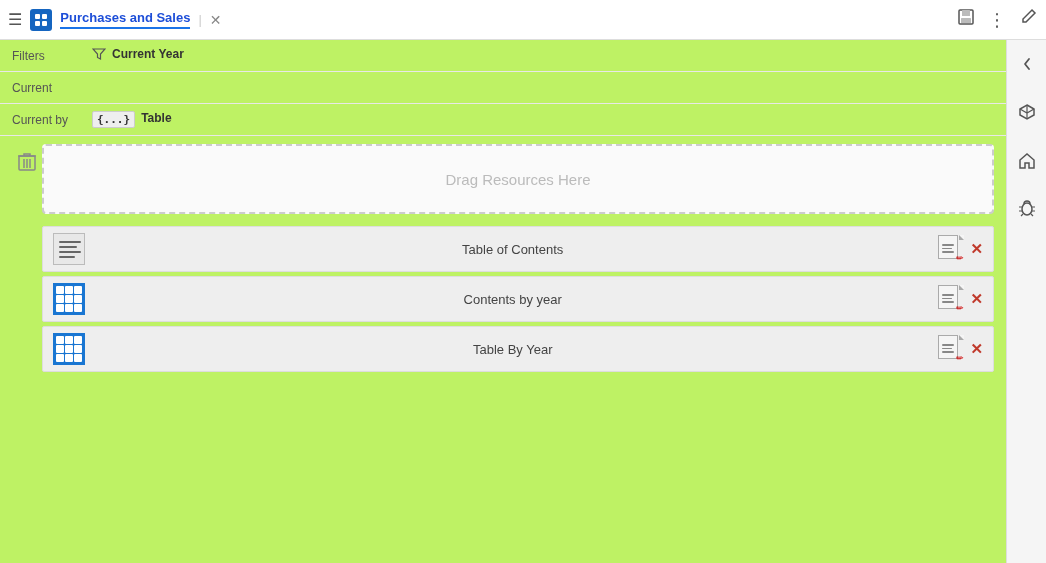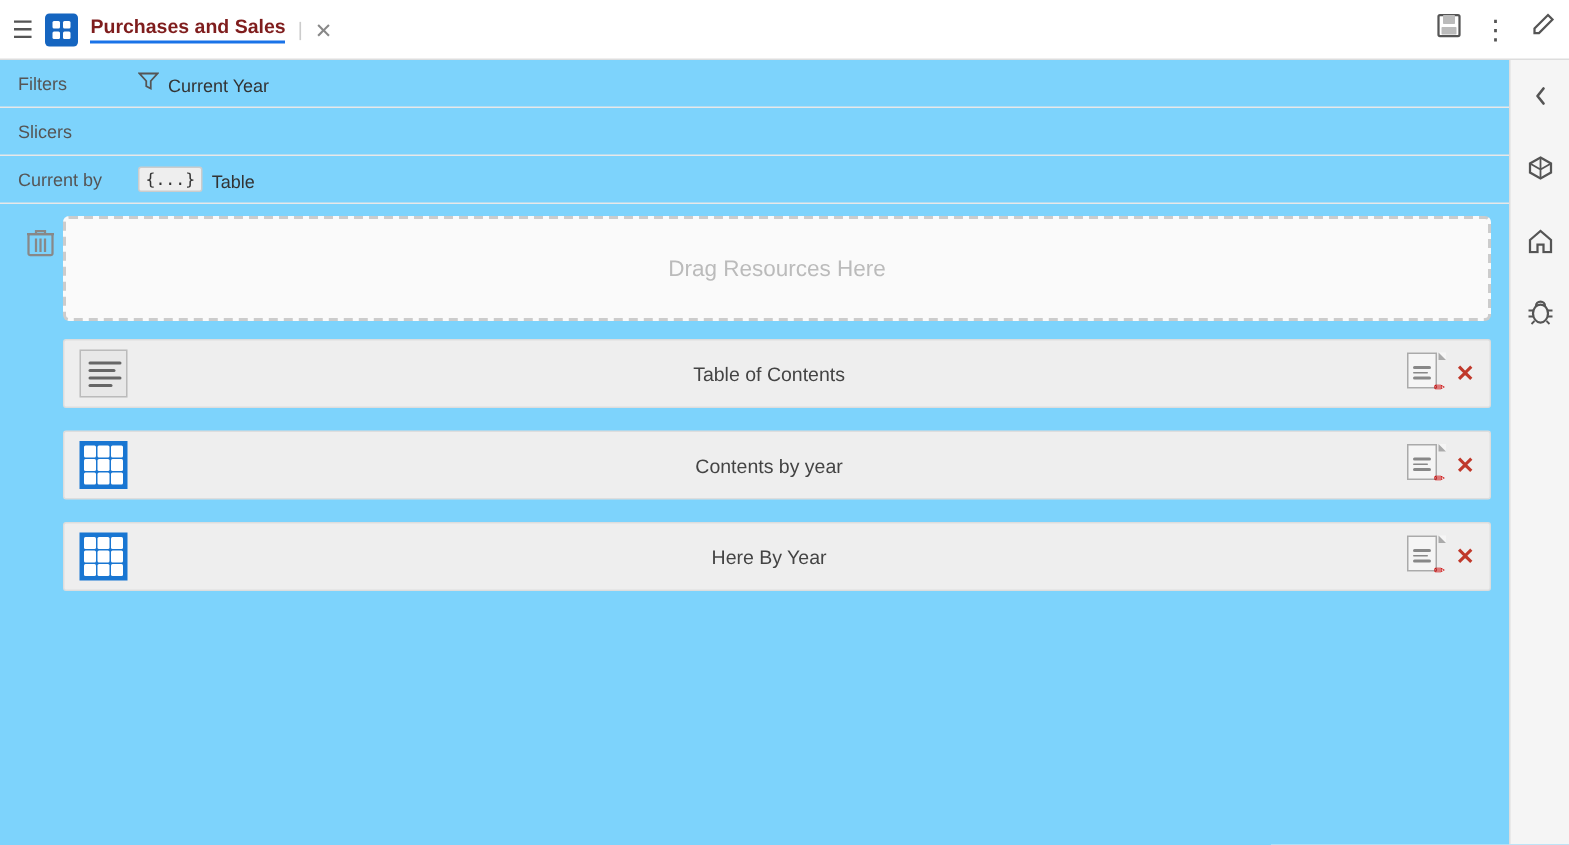--- a/index.html
+++ b/index.html
@@ -24,21 +24,21 @@
     }
     .hamburger-icon { color: #555; font-size: 16px; cursor: pointer; }
     .app-icon {
       width: 22px; height: 22px;
       background: #1565c0;
       border-radius: 3px;
       display: flex; align-items: center; justify-content: center;
       color: white; font-size: 10px; font-weight: bold;
     }
     .tab-title {
-      color: #7f1d1d;
+      color: #1d4ed8;
       font-size: 13px;
       font-weight: 600;
       border-bottom: 2px solid #1a73e8;
       padding-bottom: 2px;
     }
     .tab-separator { color: #ccc; }
     .close-tab { color: #888; font-size: 14px; cursor: pointer; }
     .top-bar-right {
       display: flex; align-items: center; gap: 12px;
     }
@@ -47,44 +47,45 @@
     
     .main-layout {
       display: flex;
       flex: 1;
       overflow: hidden;
     }
 
     
     .content-area {
       flex: 1;
-      background: #7dd3fc;
+      background: #bef264;
       overflow-y: auto;
       padding: 0;
     }
 
     
     .config-row {
       display: flex;
       align-items: center;
       border-bottom: 1px solid #e8e8e8;
       height: 32px;
       padding: 0 12px;
     }
     .config-row-label {
       color: #555;
       width: 80px;
       font-size: 12px;
     }
     .config-row-value {
       display: flex;
-      align-items: flex-end;
+      align-items: flex-start;
       gap: 6px;
       color: #333;
       font-size: 12px;
+      font-weight: bold;
     }
     .filter-icon {
       color: #555;
       font-size: 13px;
     }
     .code-badge {
       background: #eee;
       border: 1px solid #ccc;
       border-radius: 2px;
       padding: 1px 4px;
@@ -124,21 +125,21 @@
       align-items: center;
       justify-content: center;
       color: #bbb;
       font-size: 15px;
       margin-bottom: 12px;
       background: #fafafa;
       text-align: right;
     }
 
     
-    .resource-list { display: flex; flex-direction: column; gap: 15px; }
+    .resource-list { display: flex; flex-direction: column; gap: 4px; }
 
     .resource-item {
       display: flex;
       align-items: center;
       background: #eeeeee;
       border: 1px solid #ddd;
       border-radius: 2px;
       height: 46px;
       padding: 0 8px;
       gap: 10px;
@@ -302,21 +303,21 @@
         <span class="filter-icon">
           <svg width="14" height="14" viewBox="0 0 14 14" fill="none">
             <path d="M1 2h12l-4.5 5v5l-3-1.5V7L1 2z" stroke="#555" stroke-width="1.2" fill="none"></path>
           </svg>
         </span>
         <span>Current Year</span>
       </div>
     </div>
 
     <div class="config-row">
-      <span class="config-row-label">Slicers</span>
+      <span class="config-row-label">Current</span>
     </div>
 
     <div class="config-row">
       <span class="config-row-label">Current by</span>
       <div class="config-row-value">
         <span class="code-badge">{...}</span>
         <span>Table</span>
       </div>
     </div>
 
@@ -407,21 +408,21 @@
                   <div class="grid-cell"></div>
                   <div class="grid-cell"></div>
                 <div class="grid-cell"></div>
                   <div class="grid-cell"></div>
                   <div class="grid-cell"></div>
                 <div class="grid-cell"></div>
                   <div class="grid-cell"></div>
                   <div class="grid-cell"></div>
               </div>
             </div>
-            <span class="resource-label">Here By Year</span>
+            <span class="resource-label">Table By Year</span>
             <div class="resource-actions">
               <div class="edit-icon-wrap">
                 <div class="doc-shape">
                   <div class="doc-lines">
                     <div class="doc-line doc-line-a"></div>
                     <div class="doc-line doc-line-b"></div>
                     <div class="doc-line doc-line-a"></div>
                   </div>
                 </div>
                 <div style="position:absolute;top:0;right:0;width:0;height:0;border-left:5px solid #aaa;border-top:5px solid #f5f5f5;border-right:0;border-bottom:0;"></div>

